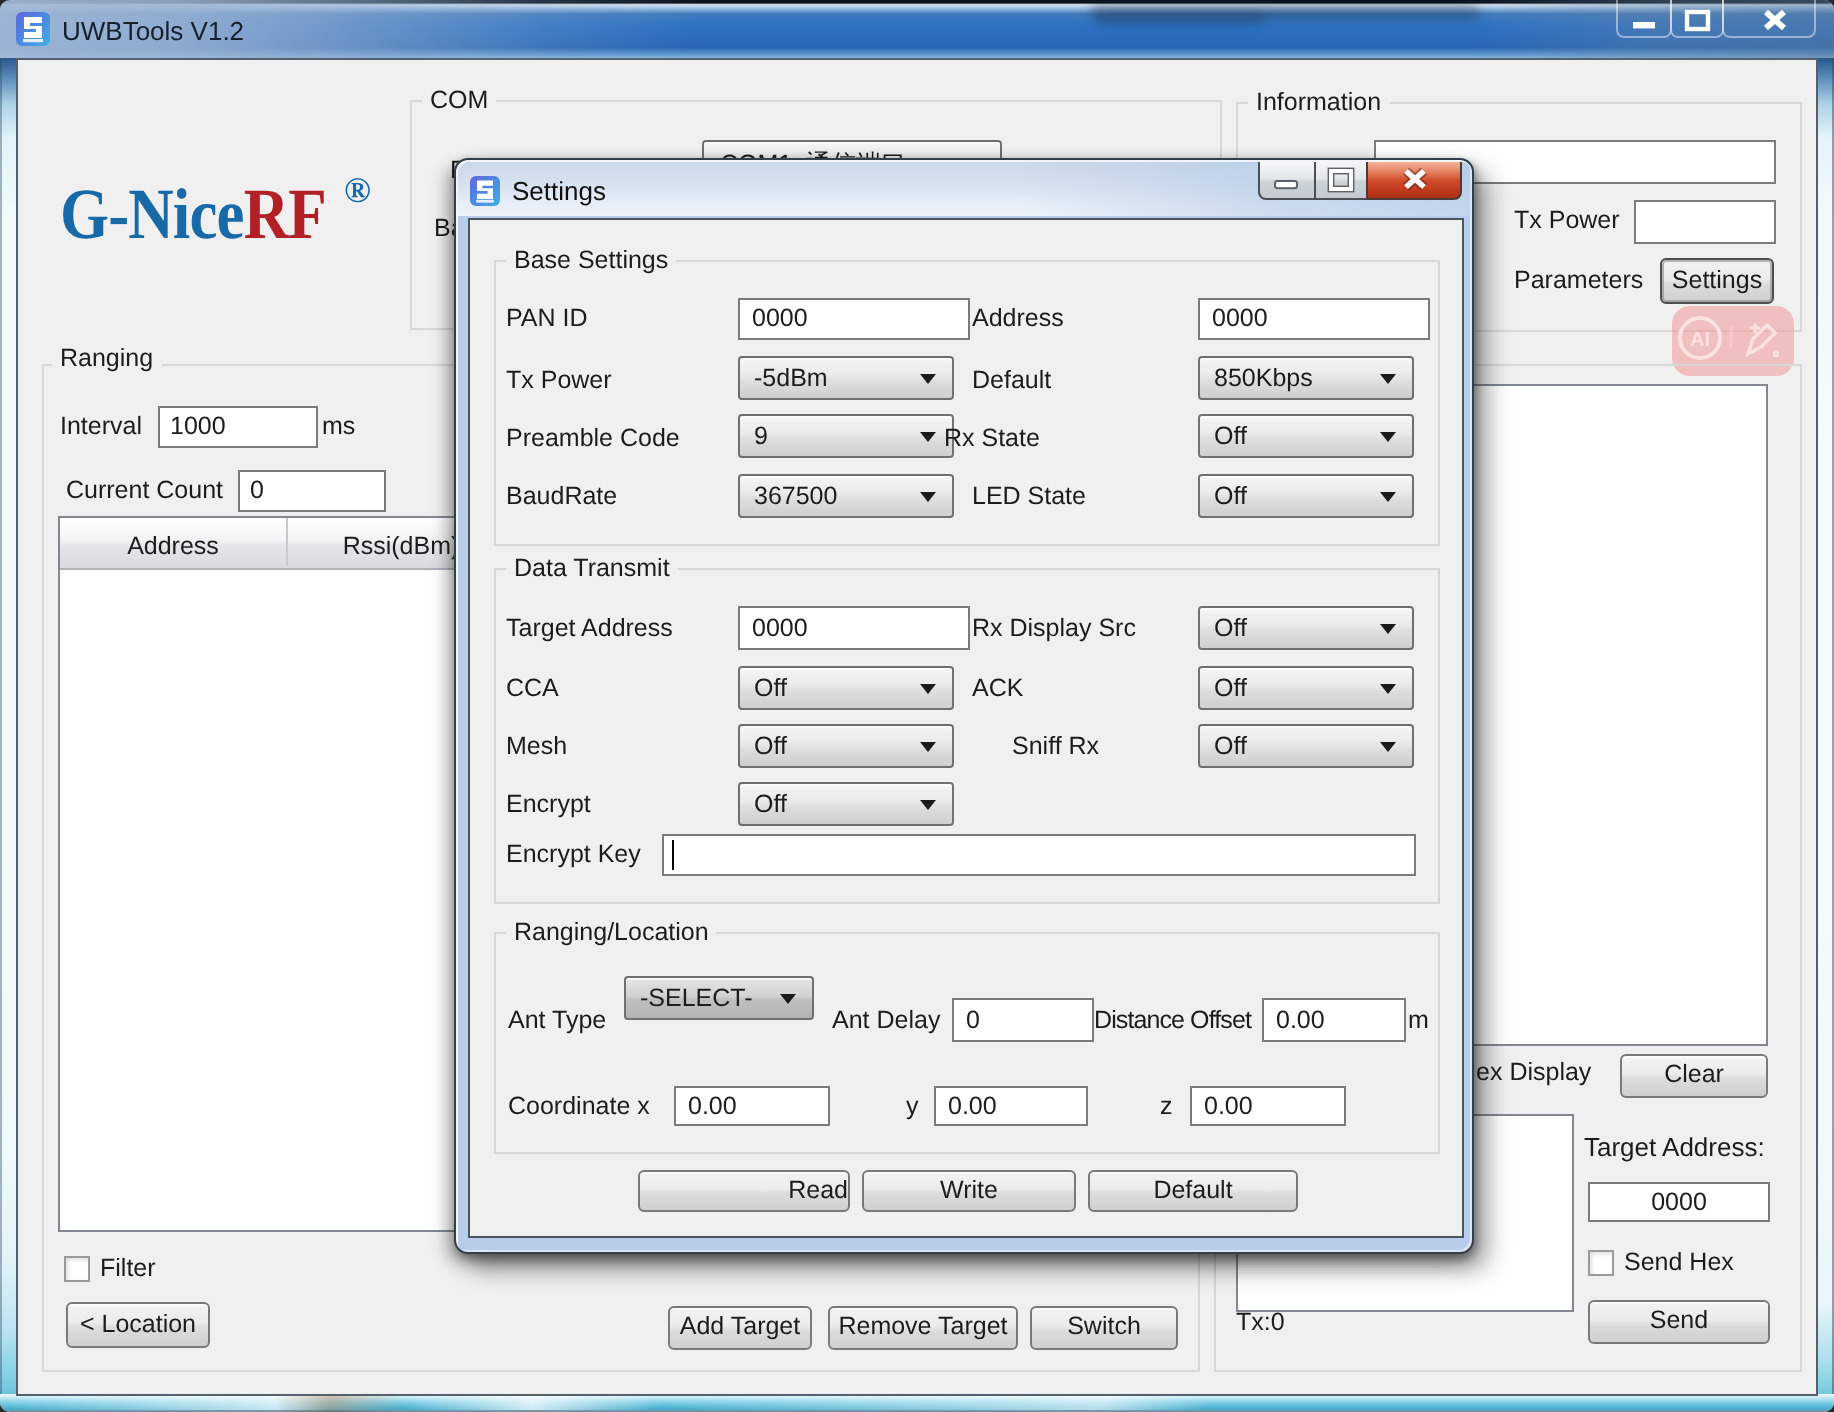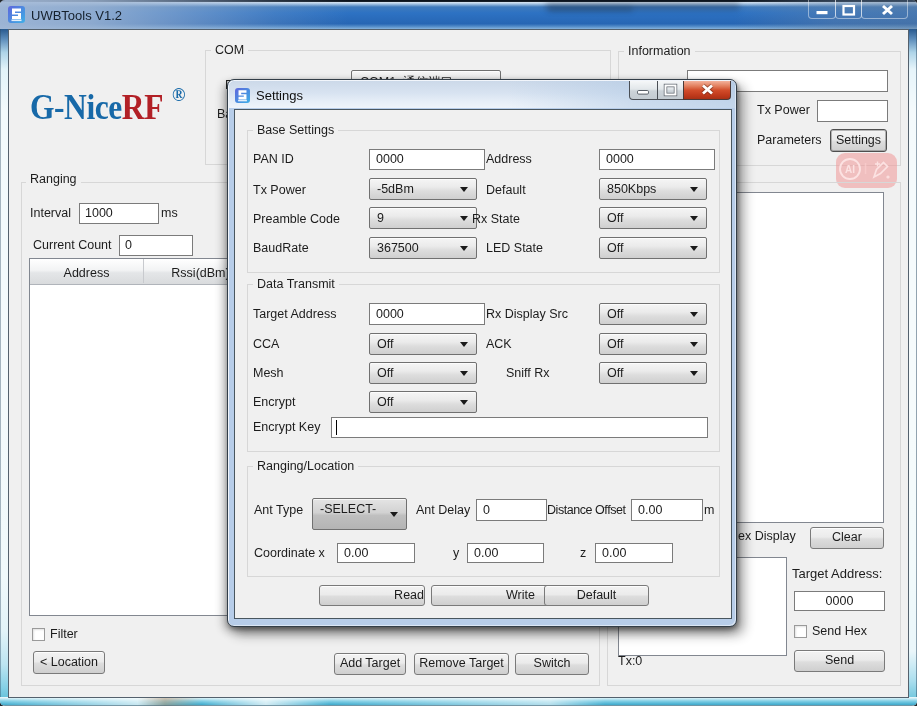--- a/index.html
+++ b/index.html
@@ -208,29 +208,29 @@
  <div class="lbl" style="left:25px;top:311px;line-height:22px;">Encrypt</div>
  <div class="combo" style="left:141px;top:311px;width:108px;height:22px;line-height:21px;padding-left:7px;box-sizing:border-box;">Off</div>
  <div class="lbl" style="left:25px;top:337px;line-height:21px;">Encrypt Key</div>
  <div class="inp" style="left:103px;top:337px;width:375px;height:19px;">
   <div class="abs" style="left:4px;top:2px;width:1px;height:15px;background:#000;"></div>
  </div>
 
  <div class="grp" style="left:19px;top:386px;width:471px;height:109px;"></div>
  <div class="glab" style="left:25px;top:379px;">Ranging/Location</div>
  <div class="lbl" style="left:26px;top:419px;line-height:22px;">Ant Type</div>
- <div class="combo" style="left:84px;top:418px;width:95px;height:32px;line-height:21px;padding-left:7px;box-sizing:border-box;background:linear-gradient(180deg,#e4e4e4 0%,#d2d2d2 45%,#bfbfbf 55%,#b4b4b4 100%);">-SELECT-</div>
+ <div class="combo" style="left:84px;top:408px;width:95px;height:22px;line-height:21px;padding-left:7px;box-sizing:border-box;background:linear-gradient(180deg,#e4e4e4 0%,#d2d2d2 45%,#bfbfbf 55%,#b4b4b4 100%);">-SELECT-</div>
  <div class="lbl" style="left:188px;top:419px;line-height:22px;">Ant Delay</div>
  <div class="inp" style="left:248px;top:419px;width:63px;height:20px;line-height:20px;padding-left:6px;">0</div>
  <div class="lbl" style="left:319px;top:419px;line-height:22px;letter-spacing:-0.45px;">Distance Offset</div>
  <div class="inp" style="left:403px;top:419px;width:64px;height:20px;line-height:20px;padding-left:6px;">0.00</div>
  <div class="lbl" style="left:476px;top:419px;line-height:22px;">m</div>
  <div class="lbl" style="left:26px;top:463px;line-height:20px;">Coordinate  x</div>
  <div class="inp" style="left:109px;top:463px;width:70px;height:18px;line-height:18px;padding-left:6px;">0.00</div>
  <div class="lbl" style="left:225px;top:463px;line-height:20px;">y</div>
  <div class="inp" style="left:239px;top:463px;width:69px;height:18px;line-height:18px;padding-left:6px;">0.00</div>
  <div class="lbl" style="left:352px;top:463px;line-height:20px;">z</div>
  <div class="inp" style="left:367px;top:463px;width:70px;height:18px;line-height:18px;padding-left:6px;">0.00</div>
 
  <div class="btn" style="left:91px;top:505px;width:104px;height:19px;line-height:18px;text-align:right;">Read</div>
- <div class="btn" style="left:203px;top:505px;width:105px;height:19px;line-height:18px;padding-left:36px;">Write</div>
+ <div class="btn" style="left:203px;top:505px;width:105px;height:19px;line-height:18px;">Write</div>
  <div class="btn" style="left:316px;top:505px;width:103px;height:19px;line-height:18px;">Default</div>
 </div>
 
 </body></html>

